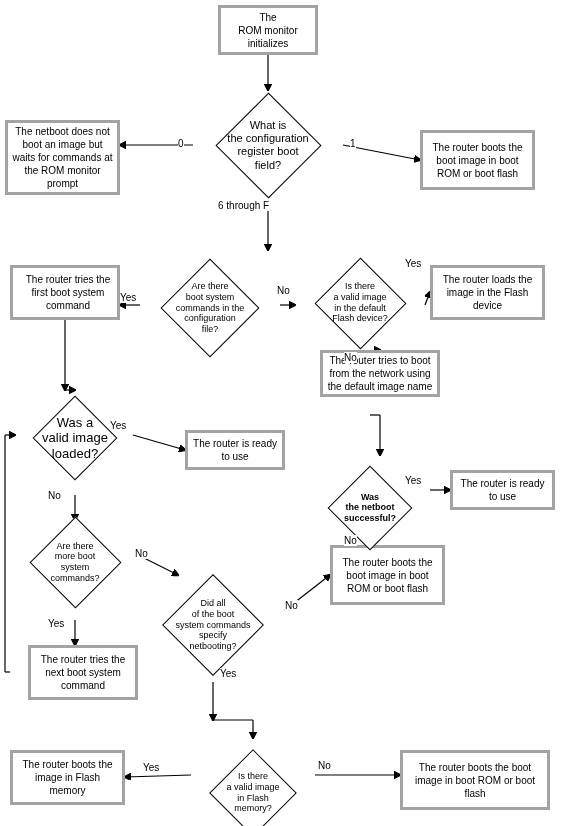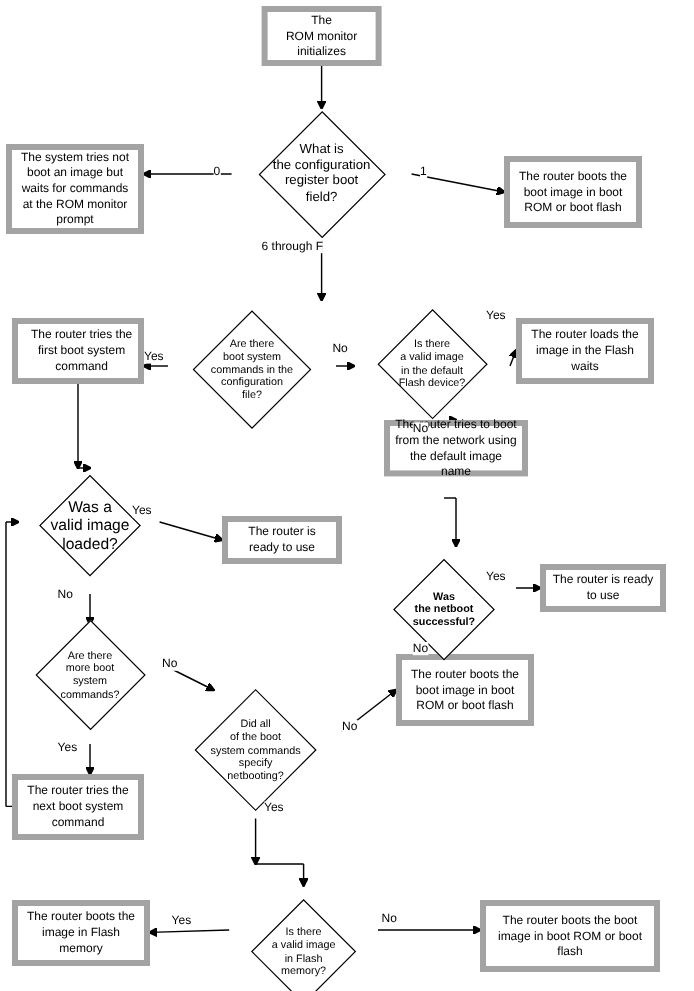--- a/index.html
+++ b/index.html
@@ -13,21 +13,21 @@
       overflow: hidden;
     }
     .diagram {
       position: relative;
       width: 578px;
       height: 826px;
     }
     
     .box {
       position: absolute;
-      border: 5px solid #a3a3a3;
+      border: 3px solid #a3a3a3;
       background: #fff;
       display: flex;
       align-items: center;
       justify-content: center;
       text-align: center;
       padding: 4px;
       line-height: 1.3;
     }
     
     .diamond-wrapper {
@@ -142,52 +142,52 @@
     <line x1="315" y1="775" x2="400" y2="775" marker-end="url(#arrow)"></line>
   </svg>
 
   <div class="box" style="left:218px;top:5px;width:100px;height:50px;">
     <span style="white-space:pre-line;">The
 ROM monitor
 initializes</span>
   </div>
 
   <div class="box" style="left:5px;top:120px;width:115px;height:75px;">
-    <span>The system tries not boot an image but waits for commands at the ROM monitor prompt</span>
+    <span>The netboot does not boot an image but waits for commands at the ROM monitor prompt</span>
   </div>
 
   <div class="box" style="left:420px;top:130px;width:115px;height:60px;">
     <span>The router boots the boot image in boot ROM or boot flash</span>
   </div>
 
   <div class="box" style="left:10px;top:265px;width:110px;height:55px;padding-left:10px;">
     <span>The router tries the first boot system command</span>
   </div>
 
   <div class="box" style="left:430px;top:265px;width:115px;height:55px;">
-    <span>The router loads the image in the Flash waits</span>
+    <span>The router loads the image in the Flash device</span>
   </div>
 
   <div class="box" style="left:320px;top:350px;width:120px;height:47px;">
     <span>The router tries to boot from the network using the default image name</span>
   </div>
 
   <div class="box" style="left:185px;top:430px;width:100px;height:40px;">
     <span>The router is ready to use</span>
   </div>
 
   <div class="box" style="left:450px;top:470px;width:105px;height:40px;">
     <span>The router is ready to use</span>
   </div>
 
   <div class="box" style="left:330px;top:545px;width:115px;height:60px;">
     <span>The router boots the boot image in boot ROM or boot flash</span>
   </div>
 
-  <div class="box" style="left:10px;top:645px;width:110px;height:55px;">
+  <div class="box" style="left:28px;top:645px;width:110px;height:55px;">
     <span>The router tries the next boot system command</span>
   </div>
 
   <div class="box" style="left:10px;top:750px;width:115px;height:55px;">
     <span>The router boots the image in Flash memory</span>
   </div>
 
   <div class="box" style="left:400px;top:750px;width:150px;height:60px;">
     <span>The router boots the boot image in boot ROM or boot flash</span>
   </div>

